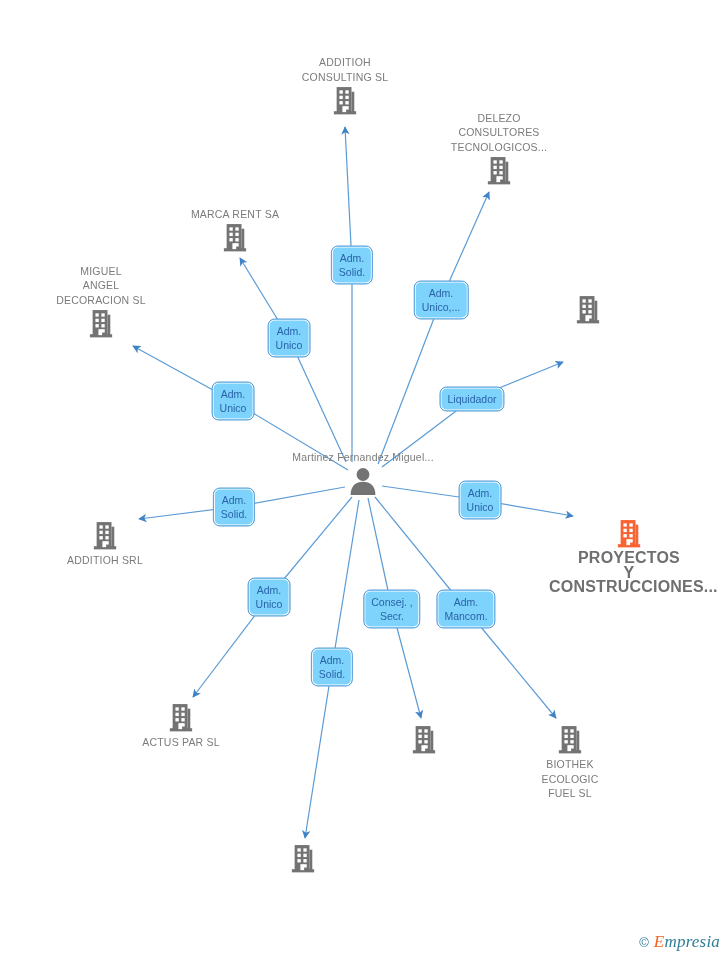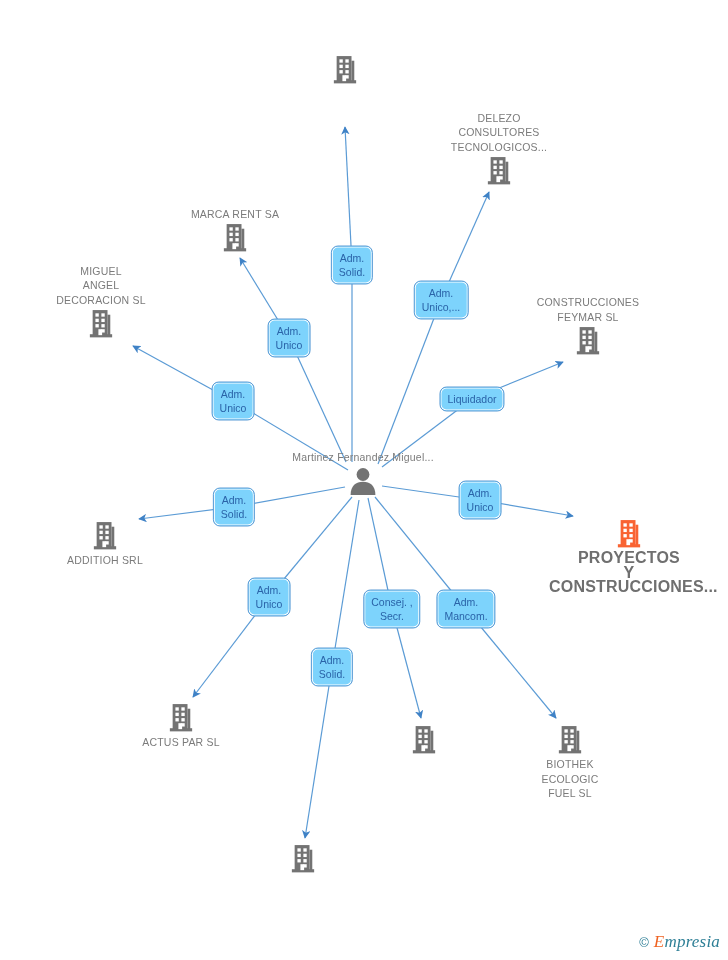--- a/index.html
+++ b/index.html
@@ -67,20 +67,22 @@
       <line x1="392" y1="609" x2="421" y2="718" stroke="#5b9bd5" stroke-width="1.2" marker-end="url(#arrow)"></line>
       <line x1="375" y1="497" x2="466" y2="609" stroke="#5b9bd5" stroke-width="1.2"></line>
       <line x1="466" y1="609" x2="556" y2="718" stroke="#5b9bd5" stroke-width="1.2" marker-end="url(#arrow)"></line>
       <line x1="359" y1="500" x2="332" y2="667" stroke="#5b9bd5" stroke-width="1.2"></line>
       <line x1="332" y1="667" x2="305" y2="838" stroke="#5b9bd5" stroke-width="1.2" marker-end="url(#arrow)"></line>
     </g>
 </svg>
 
 <div id="node-layer">
     <div class="node label-above" style="left: 345px; top: 55px;">
+      <span class="cap">ADDITIOH
+CONSULTING SL</span>
       <span class="glyph"><svg width="26" height="30" viewBox="0 0 28 32" aria-hidden="true">
           <rect x="5" y="1" width="16" height="27" fill="#737373"></rect>
           <rect x="21" y="6" width="3" height="22" fill="#737373"></rect>
           <rect x="2" y="27" width="24" height="3.4" fill="#737373"></rect>
           <rect x="8" y="4.5" width="3.6" height="3.6" fill="#ffffff"></rect>
           <rect x="14.4" y="4.5" width="3.6" height="3.6" fill="#ffffff"></rect>
           <rect x="8" y="10.3" width="3.6" height="3.6" fill="#ffffff"></rect>
           <rect x="14.4" y="10.3" width="3.6" height="3.6" fill="#ffffff"></rect>
           <rect x="8" y="16.1" width="3.6" height="3.6" fill="#ffffff"></rect>
           <rect x="14.4" y="16.1" width="3.6" height="3.6" fill="#ffffff"></rect>
@@ -134,22 +136,20 @@
           <rect x="14.4" y="4.5" width="3.6" height="3.6" fill="#ffffff"></rect>
           <rect x="8" y="10.3" width="3.6" height="3.6" fill="#ffffff"></rect>
           <rect x="14.4" y="10.3" width="3.6" height="3.6" fill="#ffffff"></rect>
           <rect x="8" y="16.1" width="3.6" height="3.6" fill="#ffffff"></rect>
           <rect x="14.4" y="16.1" width="3.6" height="3.6" fill="#ffffff"></rect>
           <rect x="11.2" y="21.6" width="4" height="6.4" fill="#ffffff"></rect>
           <rect x="14.4" y="21.6" width="3.6" height="3.6" fill="#ffffff"></rect>
         </svg></span>
     </div>
     <div class="node label-above" style="left: 588px; top: 295px;">
-      <span class="cap">CONSTRUCCIONES
-FEYMAR SL</span>
       <span class="glyph"><svg width="26" height="30" viewBox="0 0 28 32" aria-hidden="true">
           <rect x="5" y="1" width="16" height="27" fill="#737373"></rect>
           <rect x="21" y="6" width="3" height="22" fill="#737373"></rect>
           <rect x="2" y="27" width="24" height="3.4" fill="#737373"></rect>
           <rect x="8" y="4.5" width="3.6" height="3.6" fill="#ffffff"></rect>
           <rect x="14.4" y="4.5" width="3.6" height="3.6" fill="#ffffff"></rect>
           <rect x="8" y="10.3" width="3.6" height="3.6" fill="#ffffff"></rect>
           <rect x="14.4" y="10.3" width="3.6" height="3.6" fill="#ffffff"></rect>
           <rect x="8" y="16.1" width="3.6" height="3.6" fill="#ffffff"></rect>
           <rect x="14.4" y="16.1" width="3.6" height="3.6" fill="#ffffff"></rect>

